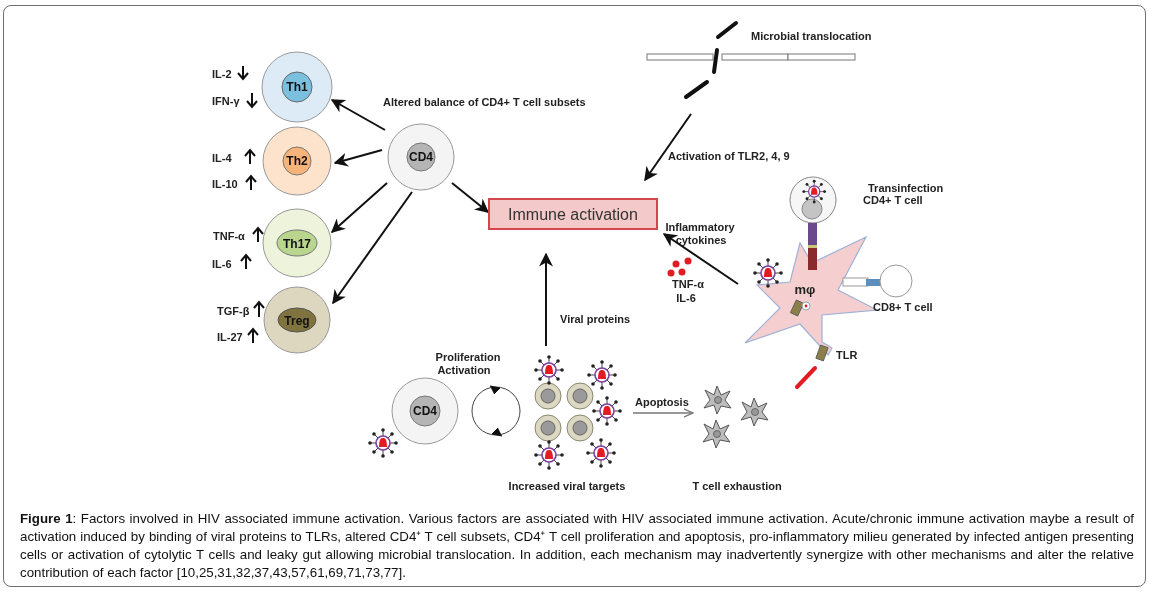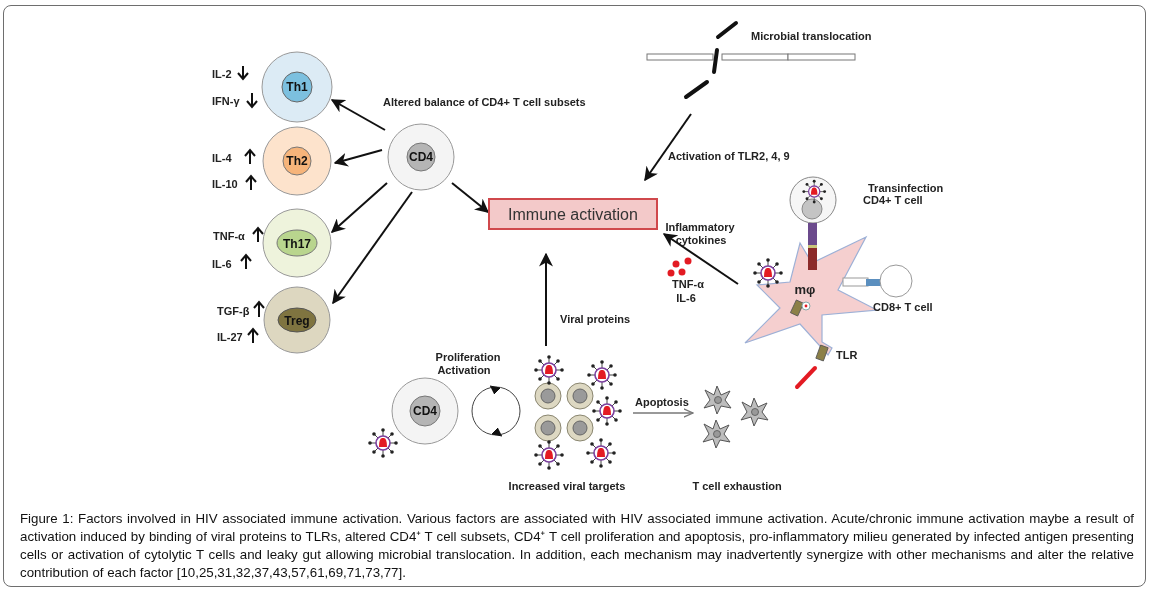--- a/index.html
+++ b/index.html
@@ -2,21 +2,21 @@
 <html><head>
 <meta charset="utf-8">
 <style>
   html,body{margin:0;padding:0;background:#fff;}
   body{width:1152px;height:594px;position:relative;overflow:hidden;font-family:"Liberation Sans",sans-serif;}
   #frame{position:absolute;left:3px;top:5px;width:1143px;height:582px;border:1.5px solid #6e6e6e;border-radius:8px;box-sizing:border-box;}
   svg#diagram{position:absolute;left:0;top:0;}
   .lbl{font-family:"Liberation Sans",sans-serif;font-weight:bold;font-size:11px;fill:#222;}
   .cell-lbl{font-family:"Liberation Sans",sans-serif;font-weight:bold;font-size:12px;fill:#111;}
   #caption{position:absolute;left:20px;top:510px;width:1114px;font-family:"Liberation Sans",sans-serif;font-size:13.3px;line-height:18px;color:#111;text-align:justify;}
-  #caption b{font-weight:normal;}
+  #caption b{font-weight:bold;}
 </style>
 </head>
 <body>
 
 <div id="frame"></div>
 
 <svg id="diagram" width="1152" height="510" viewBox="0 0 1152 510">
   <defs>
     <marker id="arr" viewBox="0 0 10 10" refX="9" refY="5" markerWidth="7" markerHeight="7" orient="auto-start-reverse">
       <path d="M0,0 L10,5 L0,10 L3,5 z" fill="#111"></path>

